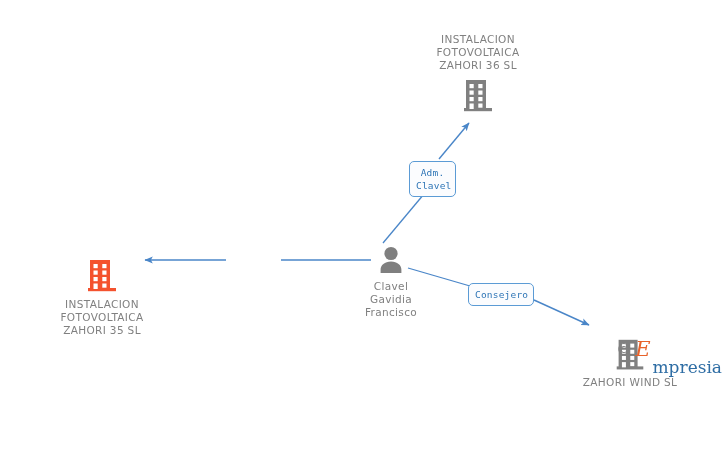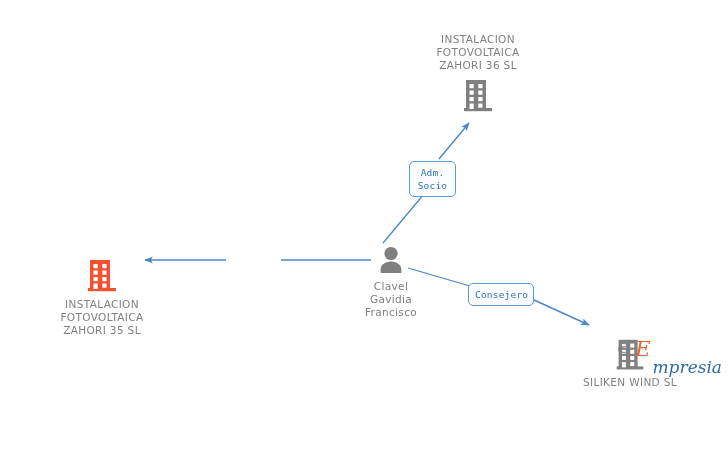--- a/index.html
+++ b/index.html
@@ -91,21 +91,20 @@
   #watermark .wm-e {
     font-family: "DejaVu Serif", serif;
     font-style: italic;
     font-size: 21px;
     color: #e8622a;
     line-height: 1;
     margin-right: -2px;
   }
   #watermark .wm-rest {
     font-family: "DejaVu Serif", serif;
-    font-style: italic;
     font-size: 17px;
     color: #2e6da4;
     line-height: 1;
     margin-top: 36px;
   }
 </style>
 </head>
 <body>
 
 <div id="canvas">
@@ -193,25 +192,25 @@
         <rect x="11.5" y="8" width="4.2" height="4.2" fill="#ffffff"></rect>
         <rect x="20.3" y="8" width="4.2" height="4.2" fill="#ffffff"></rect>
         <rect x="11.5" y="14.5" width="4.2" height="4.2" fill="#ffffff"></rect>
         <rect x="20.3" y="14.5" width="4.2" height="4.2" fill="#ffffff"></rect>
         <rect x="11.5" y="21" width="4.2" height="4.2" fill="#ffffff"></rect>
         <rect x="20.3" y="21" width="4.2" height="4.2" fill="#ffffff"></rect>
         <rect x="11.5" y="27.5" width="4.2" height="5.5" fill="#ffffff"></rect>
         <rect x="20.3" y="27.5" width="4.2" height="4.2" fill="#ffffff"></rect>
       </svg>
     </span>
-    <span class="caption">SILIKEN WIND SL</span>
+    <span class="caption">ZAHORI WIND SL</span>
   </div>
 
   <div class="rel-label" style="left:409px; top:161px; width:47px;">Adm.
-Socio</div>
+Clavel</div>
 
 
   <div class="rel-label" style="left:468px; top:283px; width:66px;">Consejero</div>
 
   <div id="watermark">
     <span class="wm-c">©</span>
     <span class="wm-e">E</span>
     <span class="wm-rest">mpresia</span>
   </div>
 

